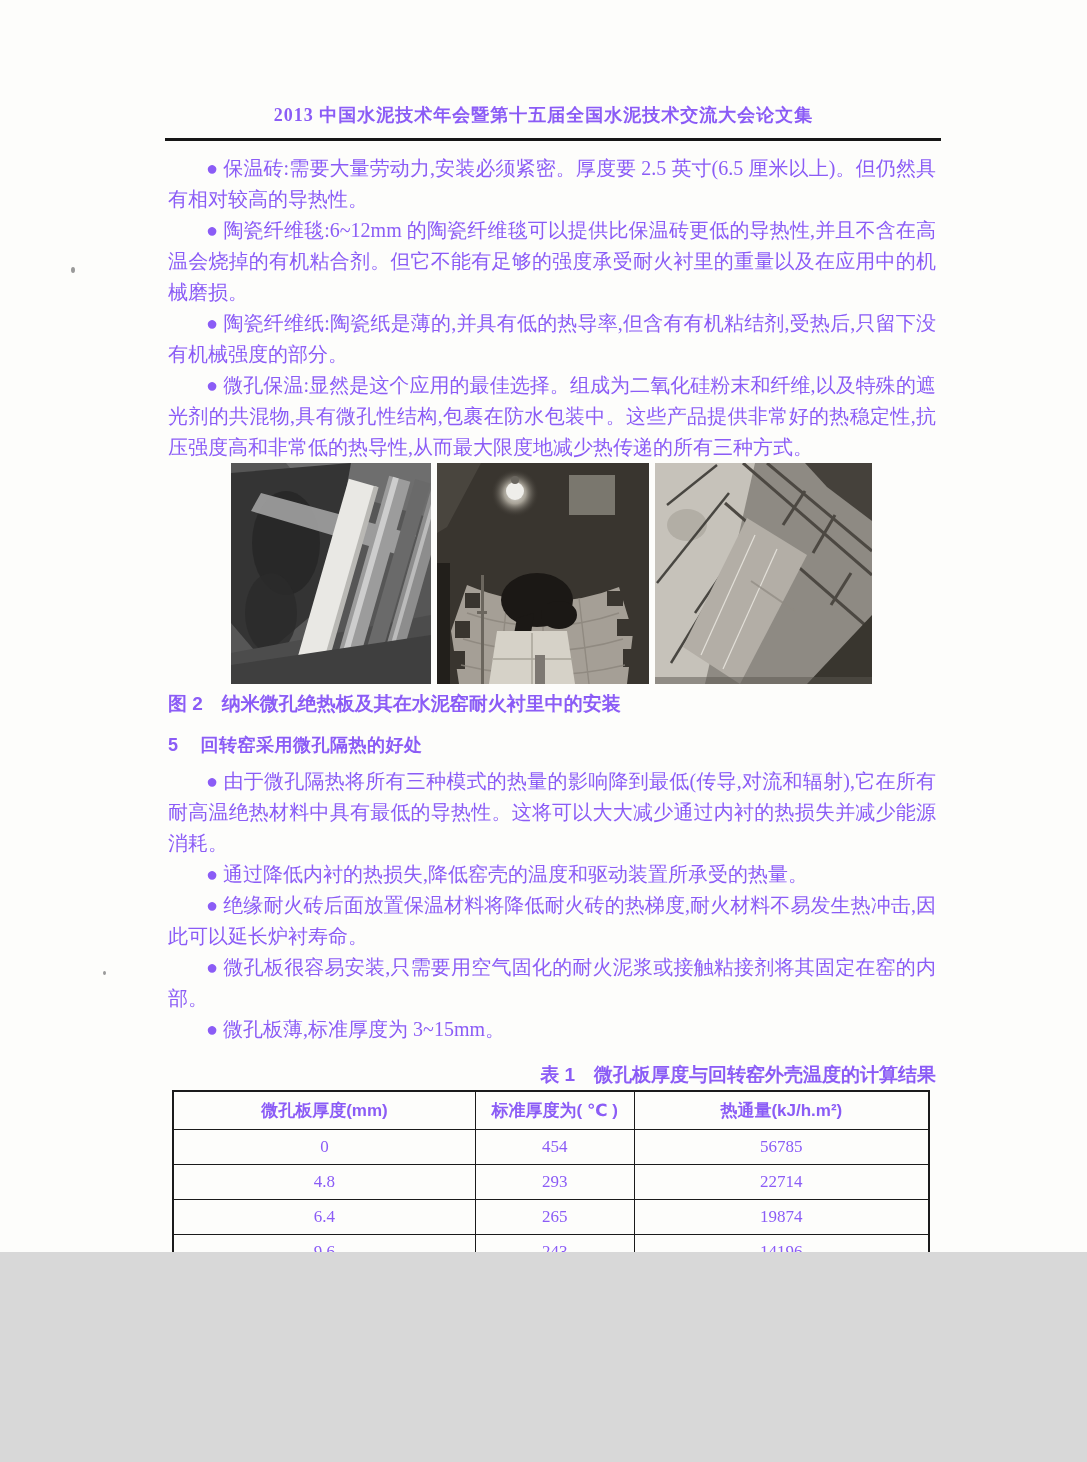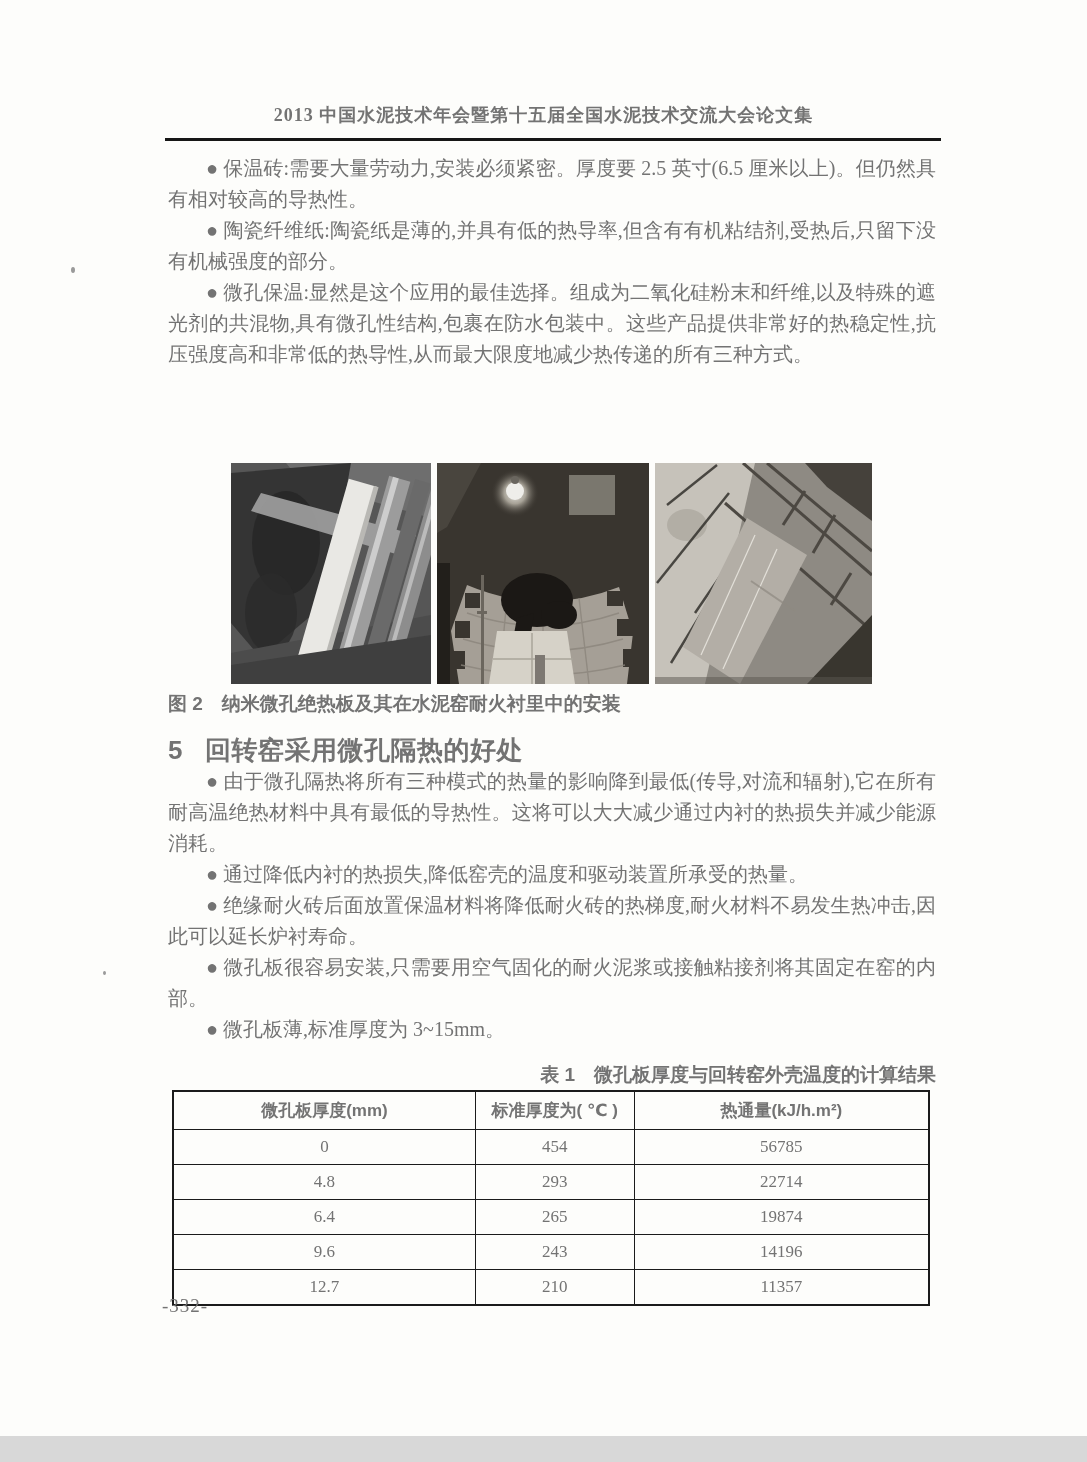--- a/index.html
+++ b/index.html
@@ -1,23 +1,23 @@
 <!DOCTYPE html>
 <html><head>
 <meta charset="utf-8">
 <style>
   * { box-sizing: border-box; }
   html, body { margin: 0; padding: 0; background: #d8d8d8; }
   .page {
     position: relative;
-    width: 1087px; height: 1436px;
+    width: 1087px; height: 1252px;
     margin: 0 auto;
     background: #fdfdfb;
     font-family: "Liberation Serif", "DejaVu Serif", serif;
-    color: #737373;
+    color: #8b5cf6;
     overflow: hidden;
   }
   .hei { font-family: "Liberation Sans", "DejaVu Sans", sans-serif; font-weight: bold; }
 
   .header-title {
     position: absolute; top: 103px; left: 0; width: 100%;
     text-align: center; font-size: 18px; font-weight: bold; letter-spacing: 1px;
   }
   .header-rule {
     position: absolute; top: 138px; left: 165px; width: 776px; height: 3px;
@@ -38,21 +38,21 @@
   }
   .photo { display: block; background: #555; }
 
   .fig-caption {
     position: absolute; top: 691px; left: 168px; width: 768px;
     text-align: left; font-size: 19px;
   }
 
   .sec-heading {
     position: absolute; top: 733px; left: 168px;
-    font-size: 26px; letter-spacing: 0.5px;
+    font-size: 18px; letter-spacing: 0.5px;
   }
   .sec-num { margin-right: 22px; }
 
   .table-title {
     position: absolute; top: 1062px; left: 168px; width: 768px;
     text-align: right; font-size: 19px;
   }
   .results-table {
     position: absolute; top: 1090px; left: 172px; width: 758px;
     border-collapse: collapse;
@@ -85,20 +85,21 @@
 <div class="page">
 
   <div class="header-title">2013 中国水泥技术年会暨第十五届全国水泥技术交流大会论文集</div>
   <div class="header-rule"></div>
 
   <div class="speck speck-1"></div>
   <div class="speck speck-2"></div>
 
   <div class="bodycol intro">
     <p class="para">● 保温砖:需要大量劳动力,安装必须紧密。厚度要 2.5 英寸(6.5 厘米以上)。但仍然具有相对较高的导热性。</p>
+    <p class="para">● 陶瓷纤维毯:6~12mm 的陶瓷纤维毯可以提供比保温砖更低的导热性,并且不含在高温会烧掉的有机粘合剂。但它不能有足够的强度承受耐火衬里的重量以及在应用中的机械磨损。</p>
     <p class="para">● 陶瓷纤维纸:陶瓷纸是薄的,并具有低的热导率,但含有有机粘结剂,受热后,只留下没有机械强度的部分。</p>
     <p class="para">● 微孔保温:显然是这个应用的最佳选择。组成为二氧化硅粉末和纤维,以及特殊的遮光剂的共混物,具有微孔性结构,包裹在防水包装中。这些产品提供非常好的热稳定性,抗压强度高和非常低的热导性,从而最大限度地减少热传递的所有三种方式。</p>
   </div>
 
   <div class="photos">
 
     <svg class="photo" width="200" height="221" viewBox="0 0 200 221">
       <rect width="200" height="221" fill="#565656"></rect>
       <polygon points="55,0 200,0 200,55 70,18" fill="#6e6e6e"></polygon>
       <path d="M0,10 L120,0 L95,140 L30,195 L0,160 Z" fill="#343434"></path>

